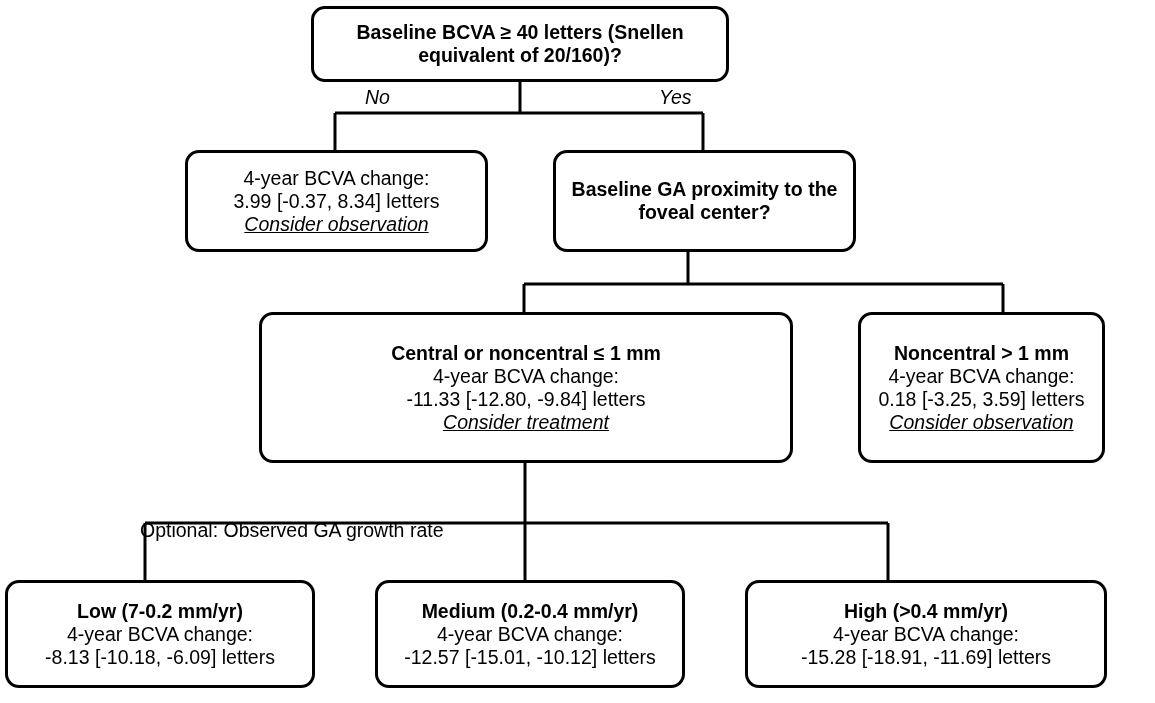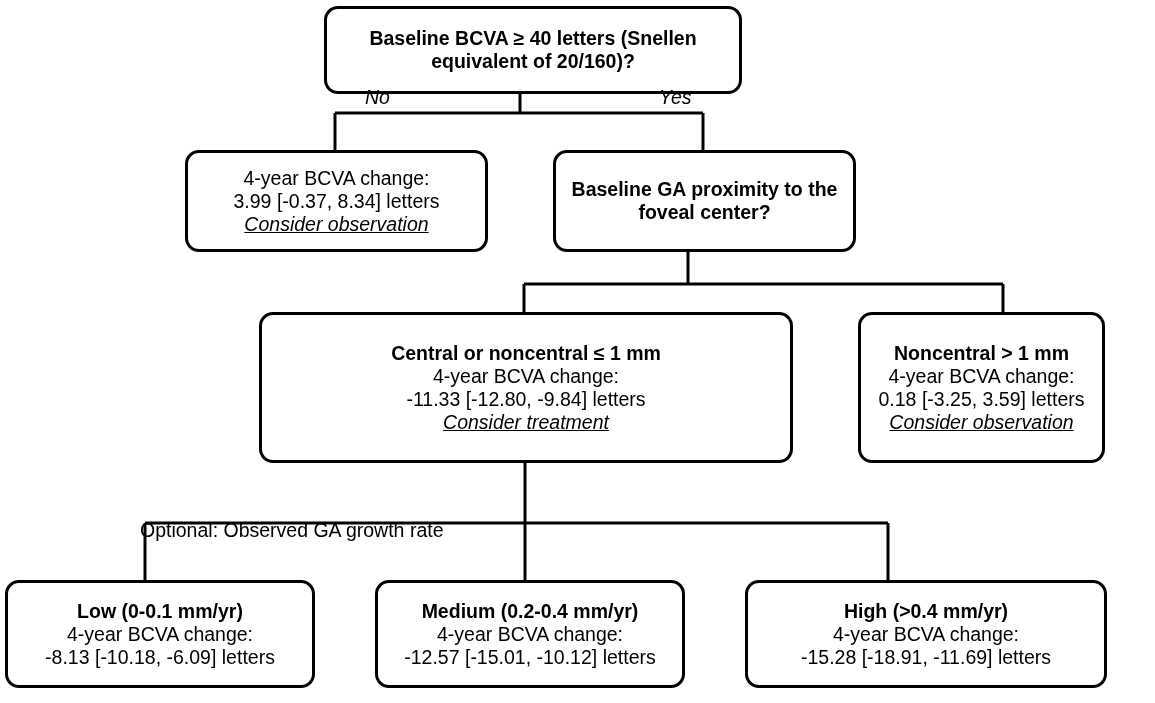--- a/index.html
+++ b/index.html
@@ -63,21 +63,21 @@
   }
   .note-label {
     position: absolute;
     font-size: 19.5px;
     line-height: 1;
     white-space: nowrap;
     z-index: 3;
     margin-top: 44px;
   }
   
-  #node-root        { left: 324px; top: 6px;   width: 418px; height: 88px; justify-content: center; }
+  #node-root        { left: 311px; top: 6px;   width: 418px; height: 76px; justify-content: center; }
   #node-no-branch   { left: 185px; top: 150px; width: 303px; height: 102px; }
   #node-ga-prox     { left: 553px; top: 150px; width: 303px; height: 102px; }
   #node-central     { left: 259px; top: 312px; width: 534px; height: 151px; }
   #node-noncentral  { left: 858px; top: 312px; width: 247px; height: 151px; }
   #node-low         { left: 5px;   top: 580px; width: 310px; height: 108px; }
   #node-medium      { left: 375px; top: 580px; width: 310px; height: 108px; }
   #node-high        { left: 745px; top: 580px; width: 362px; height: 108px; }
 
   #label-no   { left: 365px; top: 88px; }
   #label-yes  { left: 659px; top: 88px; }
@@ -136,21 +136,21 @@
   <div class="node" id="node-noncentral">
     <span class="line bold">Noncentral &gt; 1 mm</span>
     <span class="line">4-year BCVA change:</span>
     <span class="line">0.18 [-3.25, 3.59] letters</span>
     <span class="line rec">Consider observation</span>
   </div>
 
   <div class="note-label" id="label-optional">Optional: Observed GA growth rate</div>
 
   <div class="node" id="node-low">
-    <span class="line bold">Low (0-0.1 mm/yr)</span>
+    <span class="line bold">Low (7-0.2 mm/yr)</span>
     <span class="line">4-year BCVA change:</span>
     <span class="line">-8.13 [-10.18, -6.09] letters</span>
   </div>
 
   <div class="node" id="node-medium">
     <span class="line bold">Medium (0.2-0.4 mm/yr)</span>
     <span class="line">4-year BCVA change:</span>
     <span class="line">-12.57 [-15.01, -10.12] letters</span>
   </div>
 

